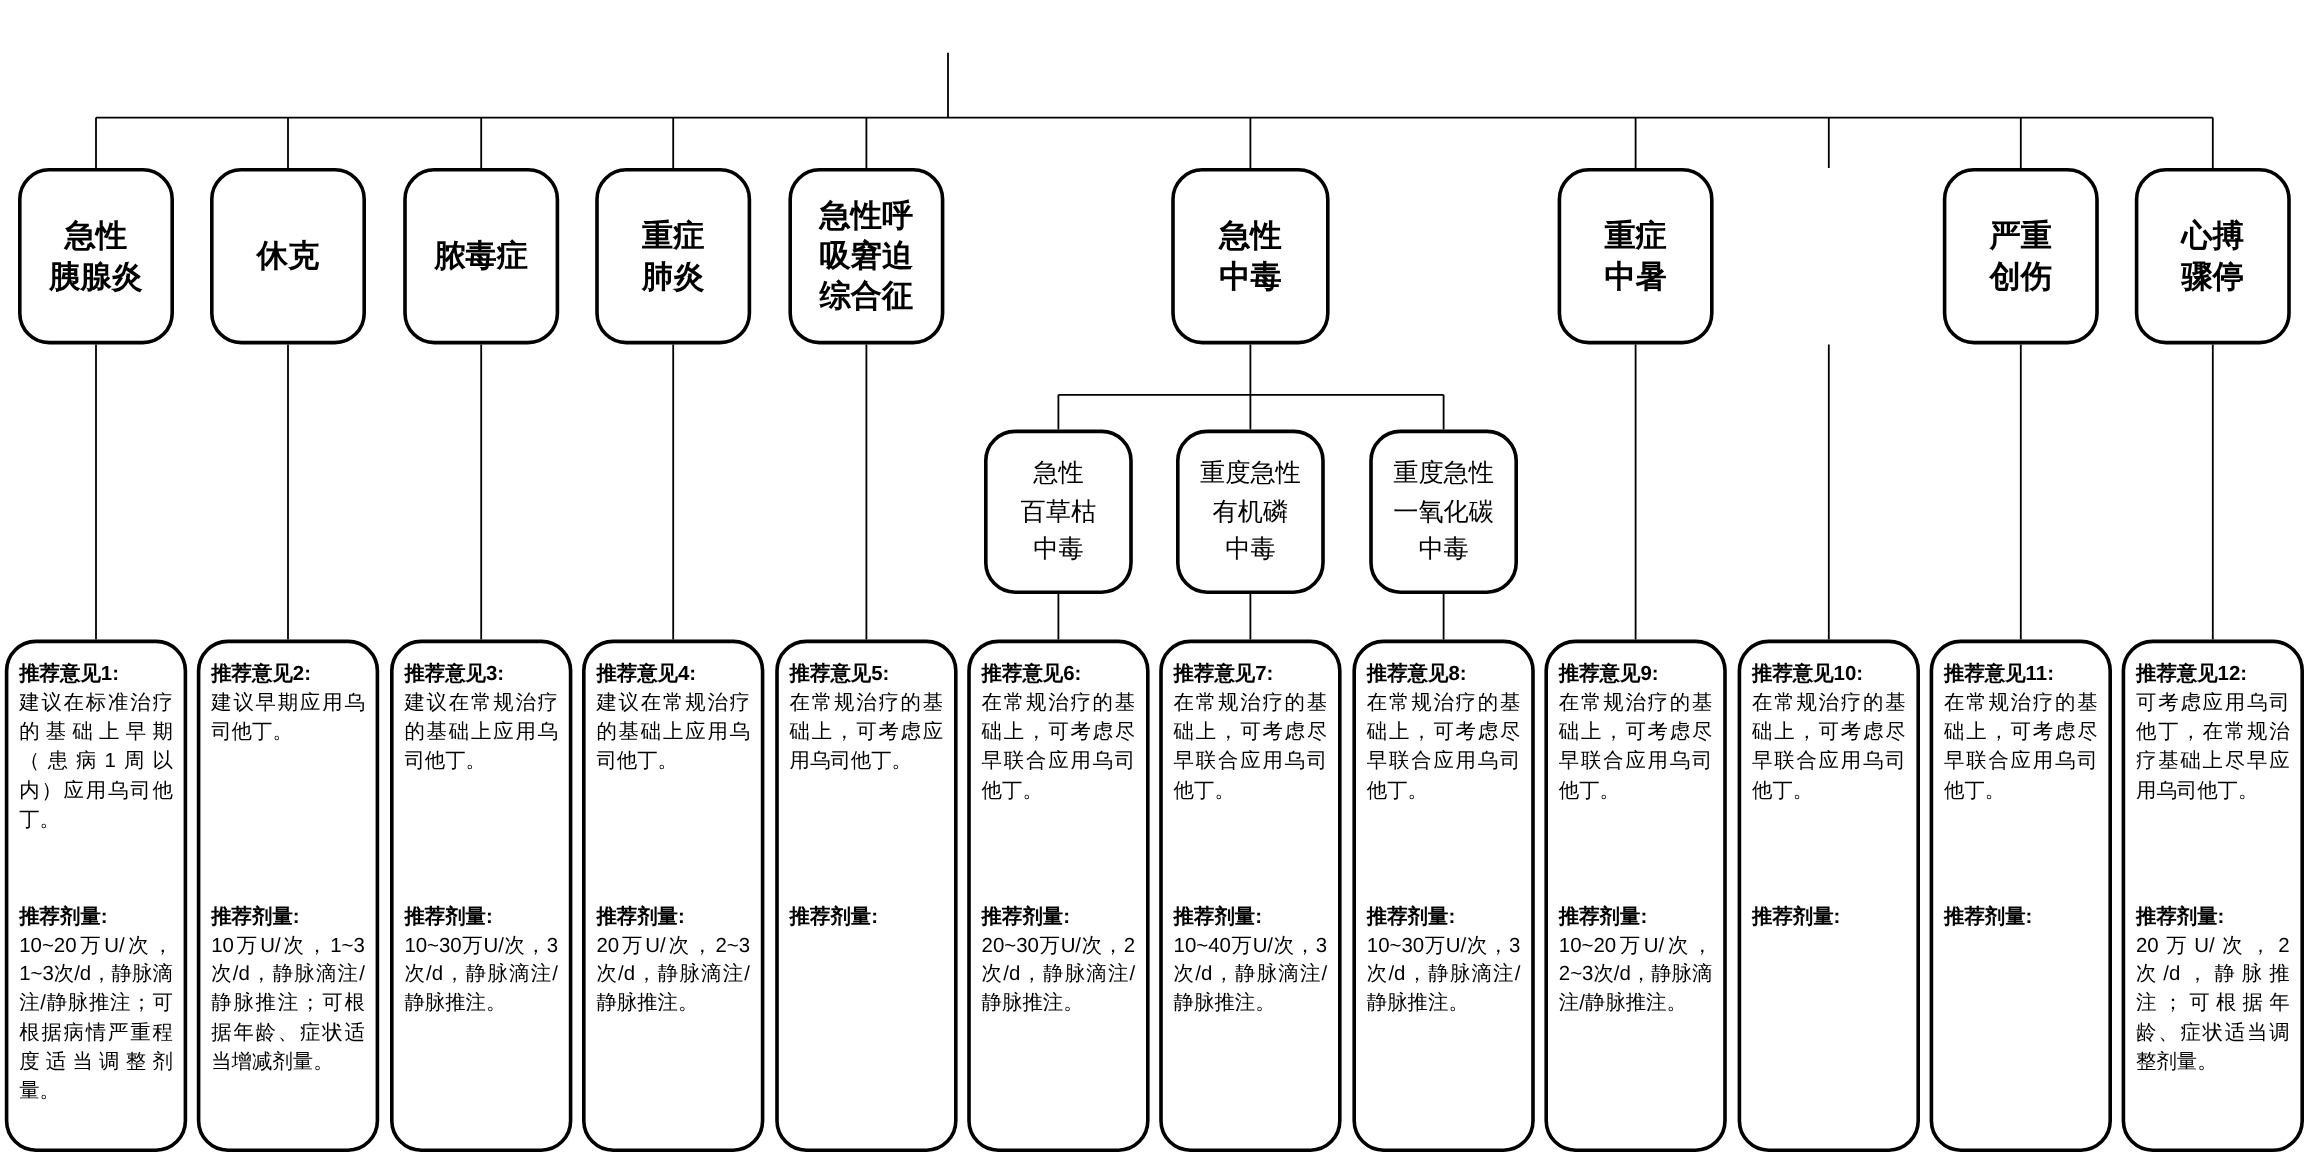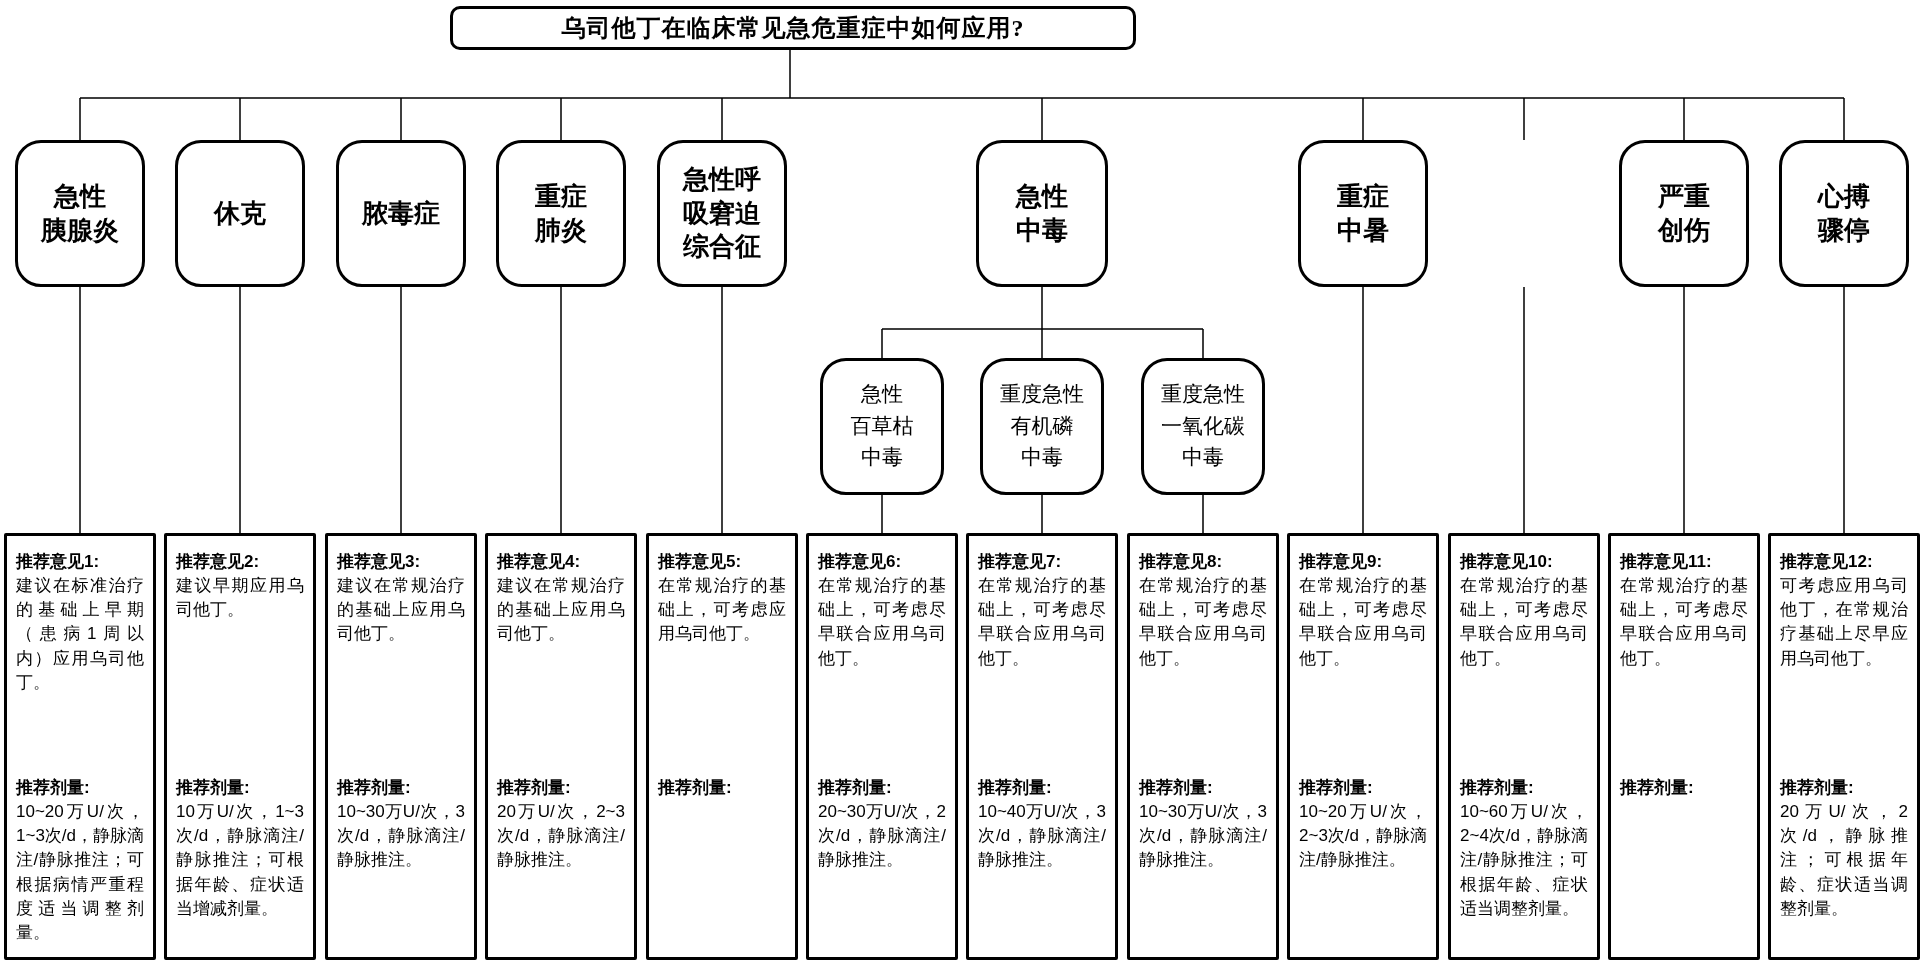--- a/index.html
+++ b/index.html
@@ -23,45 +23,42 @@
   }
   .cond-label, .sub-label { white-space:pre-line; }
   .sub {
     position:absolute; top:358px; width:124px; height:137px; box-sizing:border-box;
     border:3px solid #000; border-radius:26px; background:#fff;
     display:flex; align-items:center; justify-content:center;
     text-align:center; font-size:21px; font-weight:normal; line-height:1.5;
   }
   .rec {
     position:absolute; top:533px; width:152px; height:427px; box-sizing:border-box;
-    border:3px solid #000; border-radius:2px; background:#fff;
+    border:3px solid #000; border-radius:26px; background:#fff;
     padding:14px 9px; font-family:"Liberation Sans","DejaVu Sans",sans-serif;
     font-size:17px; line-height:1.42;
   }
   .rec-head { font-weight:bold; }
   .rec-body { text-align:justify; }
-  .rec-dose { position:absolute; top:240px; left:9px; right:9px; }
+  .rec-dose { position:absolute; top:216px; left:9px; right:9px; }
 </style>
 </head>
 <body>
 
 <div class="canvas">
 
   <svg class="connectors" viewBox="0 0 1928 965" xmlns="http://www.w3.org/2000/svg">
     <path d="M790 44 V98
          M80 98 H1844
          M80 98 V140 M240 98 V140 M401 98 V140 M561 98 V140 M722 98 V140 M1042 98 V140 M1363 98 V140 M1524 98 V140 M1684 98 V140 M1844 98 V140
          M80 287 V533 M240 287 V533 M401 287 V533 M561 287 V533 M722 287 V533 M1363 287 V533 M1524 287 V533 M1684 287 V533 M1844 287 V533
          M1042 287 V329 M882 329 H1203 M882 329 V358 M1042 329 V358 M1203 329 V358
          M882 495 V533 M1042 495 V533 M1203 495 V533" fill="none" stroke="#000000" stroke-width="1.5"></path>
   </svg>
 
-  <div class="title-box">
-    <span>乌司他丁在临床常见急危重症中如何应用?</span>
-  </div>
 
   <div class="cond" style="left:15px">
       <span class="cond-label">急性
 胰腺炎</span>
     </div>
   <div class="cond" style="left:336px">
       <span class="cond-label">脓毒症</span>
     </div>
   <div class="cond" style="left:175px">
       <span class="cond-label">休克</span>
@@ -177,21 +174,20 @@
     <div class="rec-dose">
       <div class="rec-head">推荐剂量:</div>
       <div class="rec-body">10~20万U/次，2~3次/d，静脉滴注/静脉推注。</div>
     </div>
   </div>
   <div class="rec" style="left:1448px">
     <div class="rec-head">推荐意见10:</div>
     <div class="rec-body">在常规治疗的基础上，可考虑尽早联合应用乌司他丁。</div>
     <div class="rec-dose">
       <div class="rec-head">推荐剂量:</div>
-      <div class="rec-body">10~60万U/次，2~4次/d，静脉滴注/静脉推注；可根据年龄、症状适当调整剂量。</div>
     </div>
   </div>
   <div class="rec" style="left:1608px">
     <div class="rec-head">推荐意见11:</div>
     <div class="rec-body">在常规治疗的基础上，可考虑尽早联合应用乌司他丁。</div>
     <div class="rec-dose">
       <div class="rec-head">推荐剂量:</div>
     </div>
   </div>
   <div class="rec" style="left:1768px">

